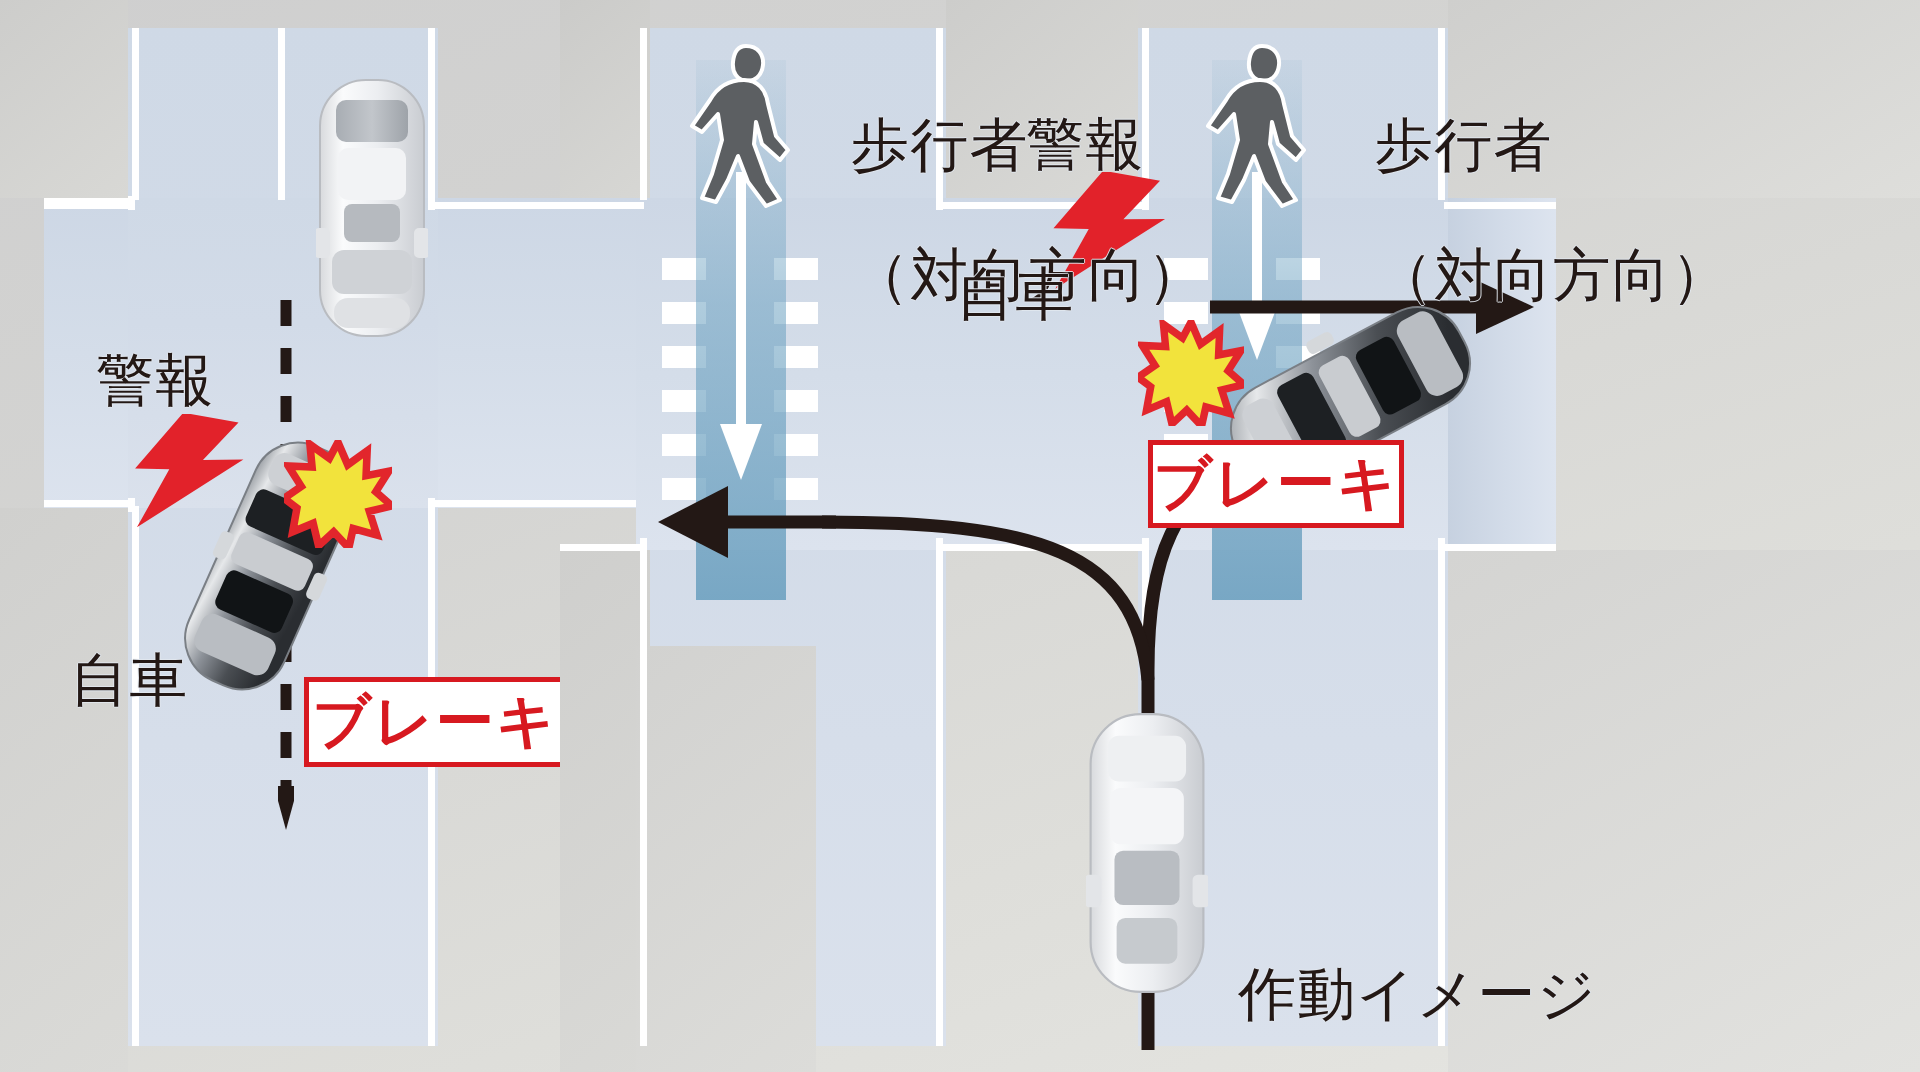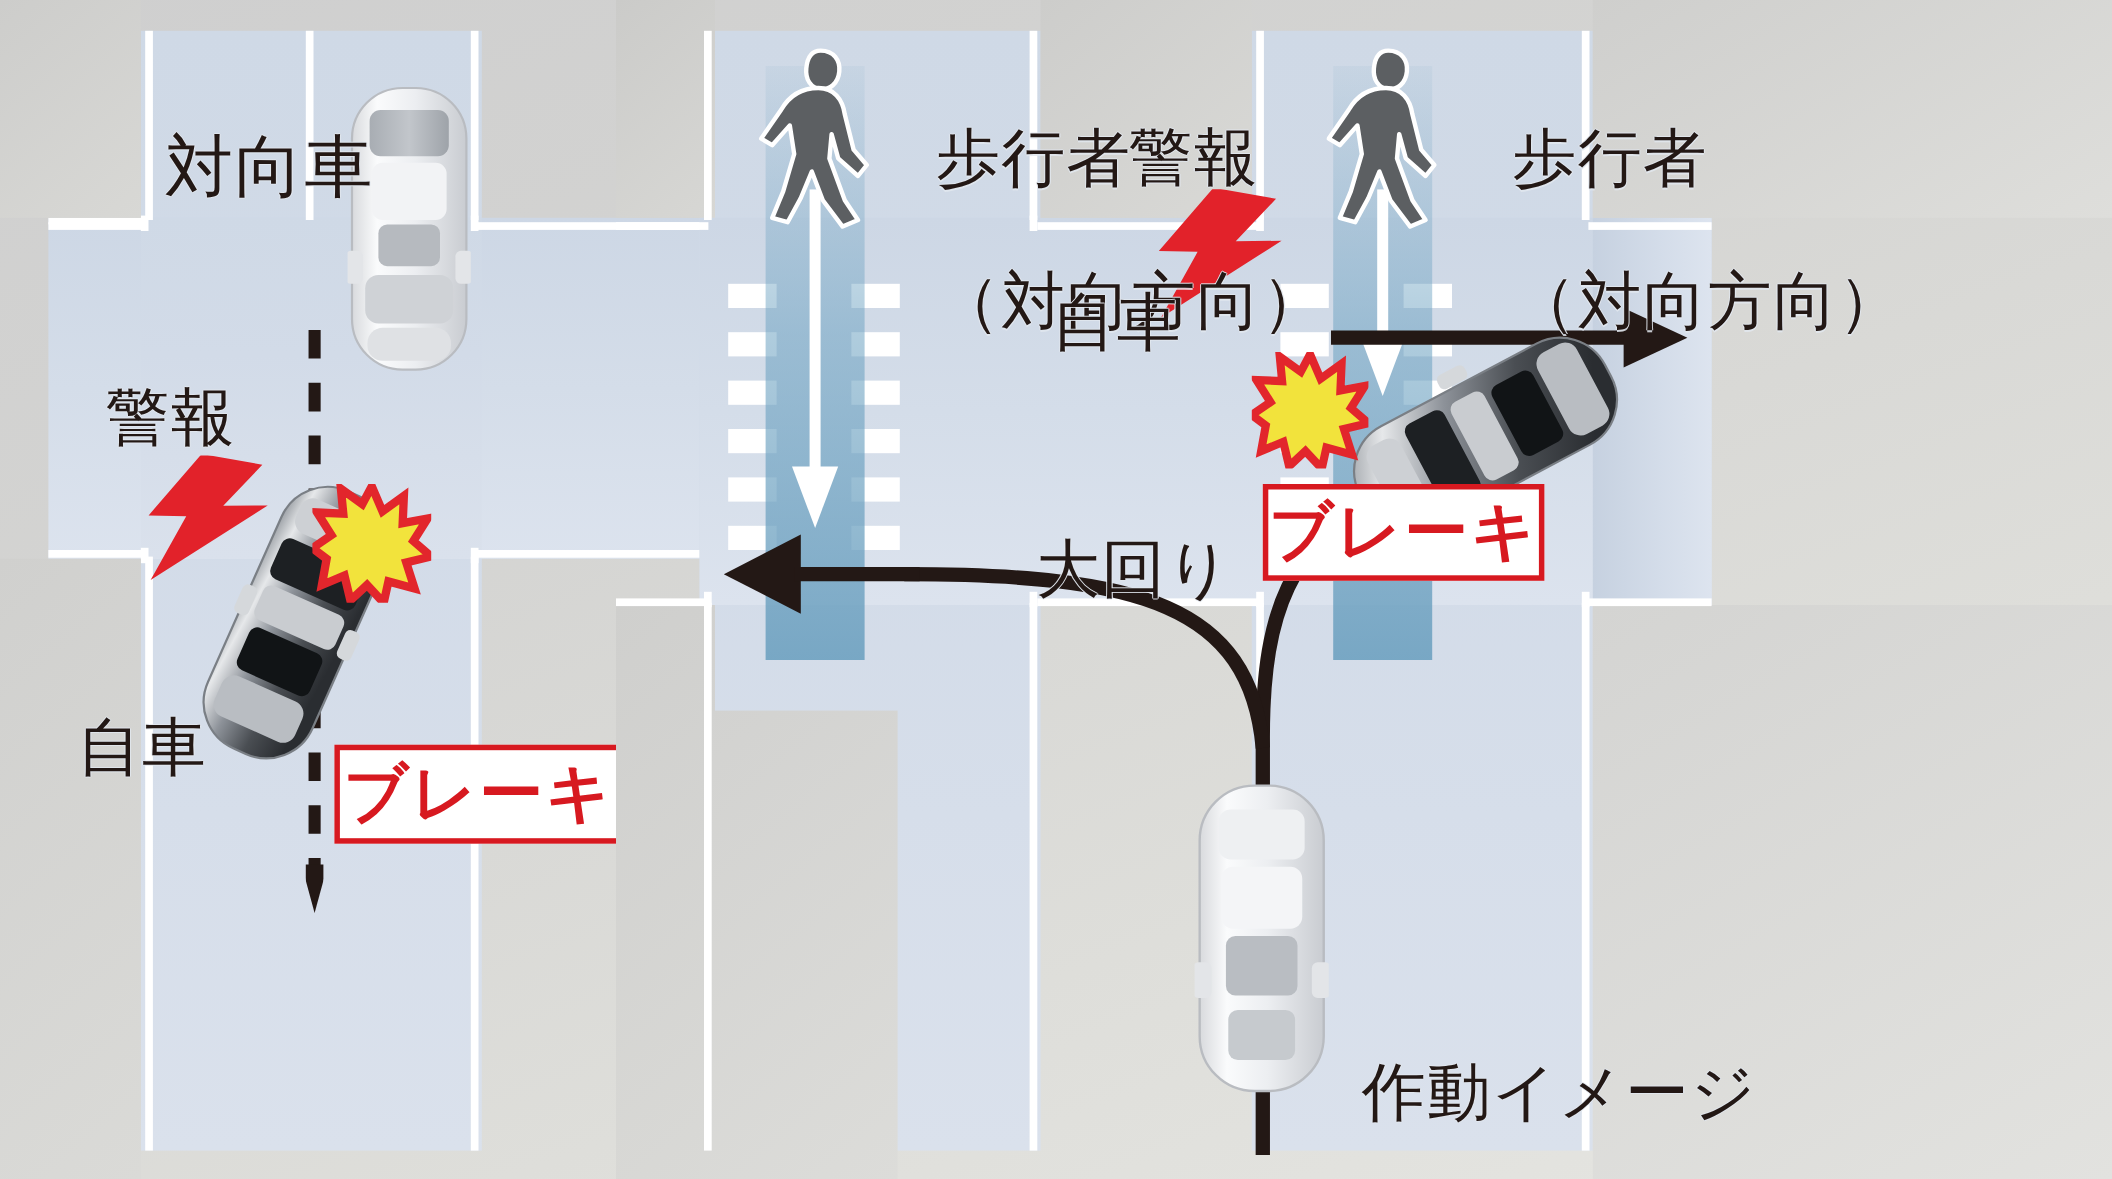--- a/index.html
+++ b/index.html
@@ -180,21 +180,20 @@
   </svg>
 
   <svg class="bolt" style="left:128px; top:414px;" width="120" height="132" viewBox="0 0 120 132">
     <polygon points="46,0 6,62 40,58 16,120 112,38 72,44 102,2" fill="#e2222a" transform="rotate(8 60 66)"></polygon>
   </svg>
 
   <svg class="burst" style="left:284px; top:440px;" width="108" height="108" viewBox="0 0 100 100">
     <polygon fill="#f2e33c" stroke="#e2262c" stroke-width="7" stroke-linejoin="miter" points="50,2 59,23 77,10 76,33 97,29 85,48 100,61 79,66 86,88 64,82 60,100 46,85 32,98 27,77 8,85 12,63 0,54 16,43 4,24 26,25 24,4 42,17"></polygon>
   </svg>
 
-  <div class="label" style="left:150px; top:118px; font-size:62px;">対向車</div>
 
   <div class="label" style="left:96px; top:348px; font-size:58px;">警報</div>
 
   <div class="label" style="left:70px; top:648px; font-size:58px;">自車</div>
 
   <div class="brake-box" style="left:304px; top:677px; width:262px; height:90px; font-size:58px;">
     <span>ブレーキ</span>
   </div>
 
   <div class="road road-v" style="left:636px; top:28px; width:310px; height:1018px;"></div>
@@ -348,21 +347,20 @@
   <div class="label" style="left:1306px; top:48px; font-size:58px;">
     <span>歩行者</span><br>
     <span>（対向方向）</span>
   </div>
 
   <div class="label" style="left:1026px; top:112px; font-size:58px;">警報</div>
 
   <div class="label" style="left:956px; top:262px; font-size:58px;">自車</div>
 
 
-  <div class="label" style="left:942px; top:486px; font-size:58px;">大回り</div>
 
   <div class="brake-box" style="left:1148px; top:440px; width:256px; height:88px; font-size:58px;">
     <span>ブレーキ</span>
   </div>
 
   <div class="label" style="left:1238px; top:962px; font-size:58px;">作動イメージ</div>
 
 </div>
 
 </body></html>

